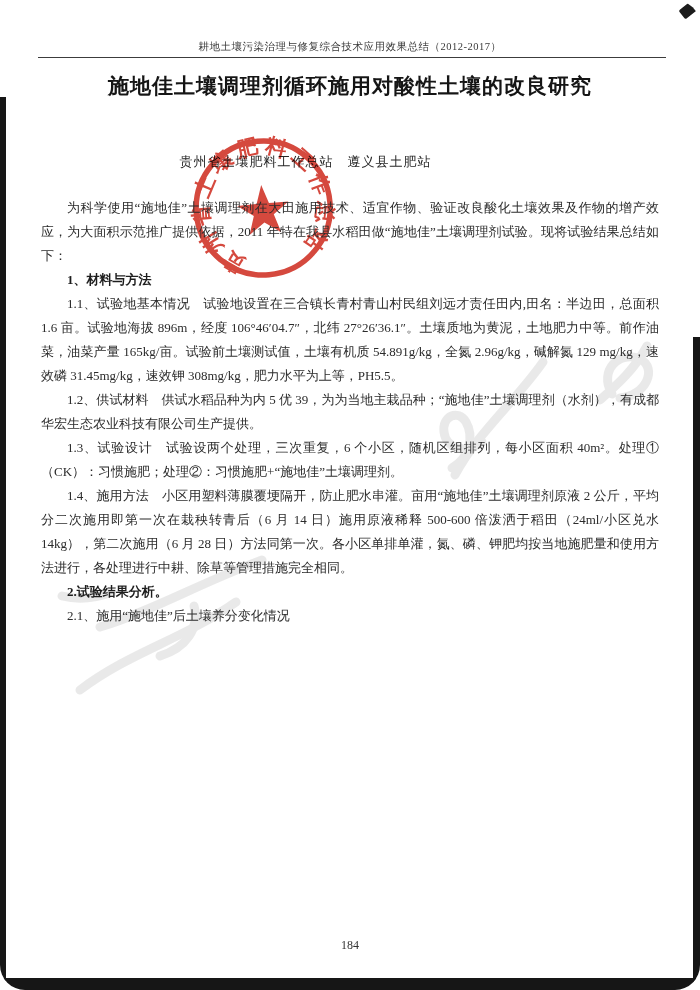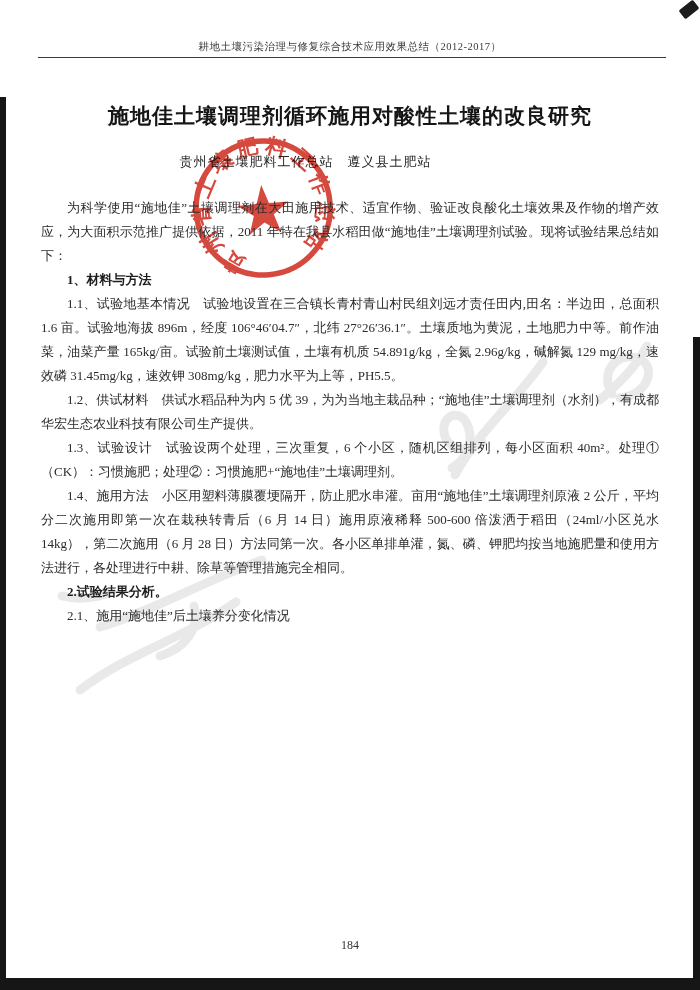--- a/index.html
+++ b/index.html
@@ -3,32 +3,33 @@
 <meta charset="utf-8">
 <style>
   html,body{margin:0;padding:0;background:#ffffff;}
   .page{
     position:relative;
     width:700px;height:990px;
     background:#ffffff;
     overflow:hidden;
     font-family:"Liberation Serif","DejaVu Serif",serif;
     color:#2b2b2b;
+    border-radius:25px;
   }
   .running-header{
     position:absolute;top:40px;left:0;width:700px;
     text-align:center;
     font-size:10.5px;color:#3a3a3a;letter-spacing:0.5px;
   }
   .header-rule{
     position:absolute;top:57px;left:38px;width:628px;
     border-top:1.6px solid #3c3c3c;
   }
   .title{
-    position:absolute;top:102px;left:0;width:700px;margin:0;
+    position:absolute;top:72px;left:0;width:700px;margin:0;
     text-align:center;
     font-size:21px;font-weight:bold;color:#151515;letter-spacing:1px;
   }
   .authors{
     position:absolute;top:153px;left:0;width:611px;
     text-align:center;
     font-size:13px;color:#262626;letter-spacing:1px;
   }
   .doc-body{
     position:absolute;top:196px;left:41px;width:618px;

